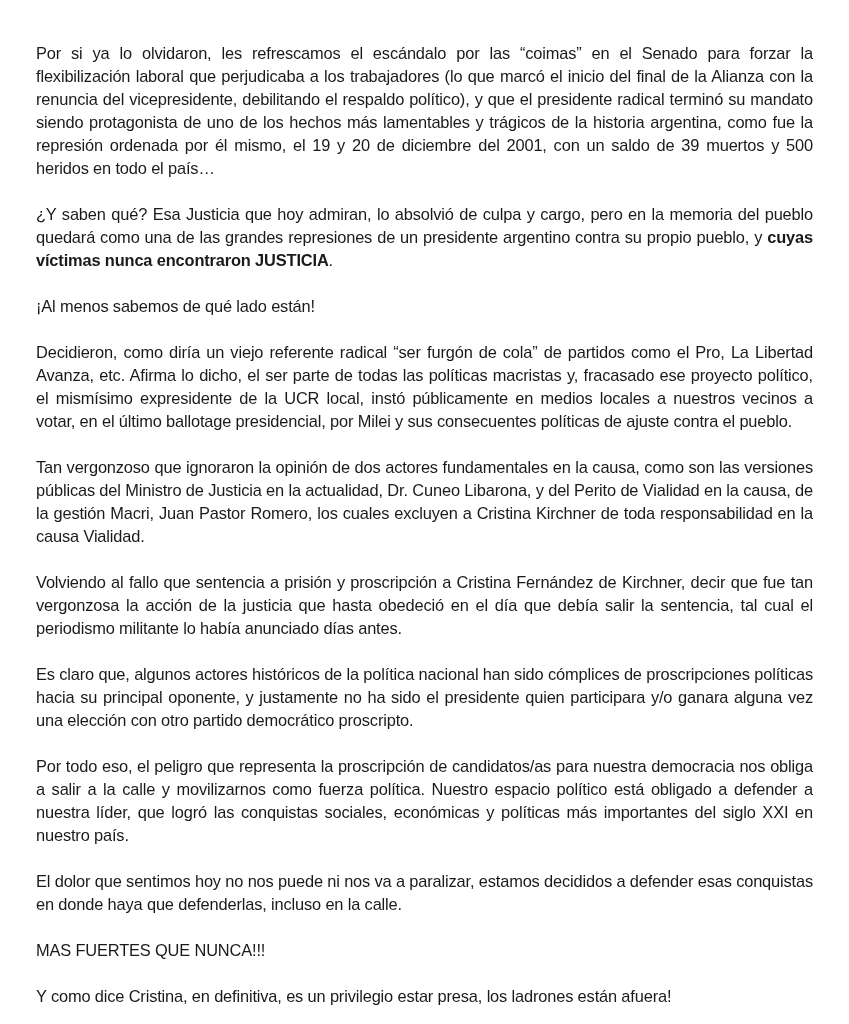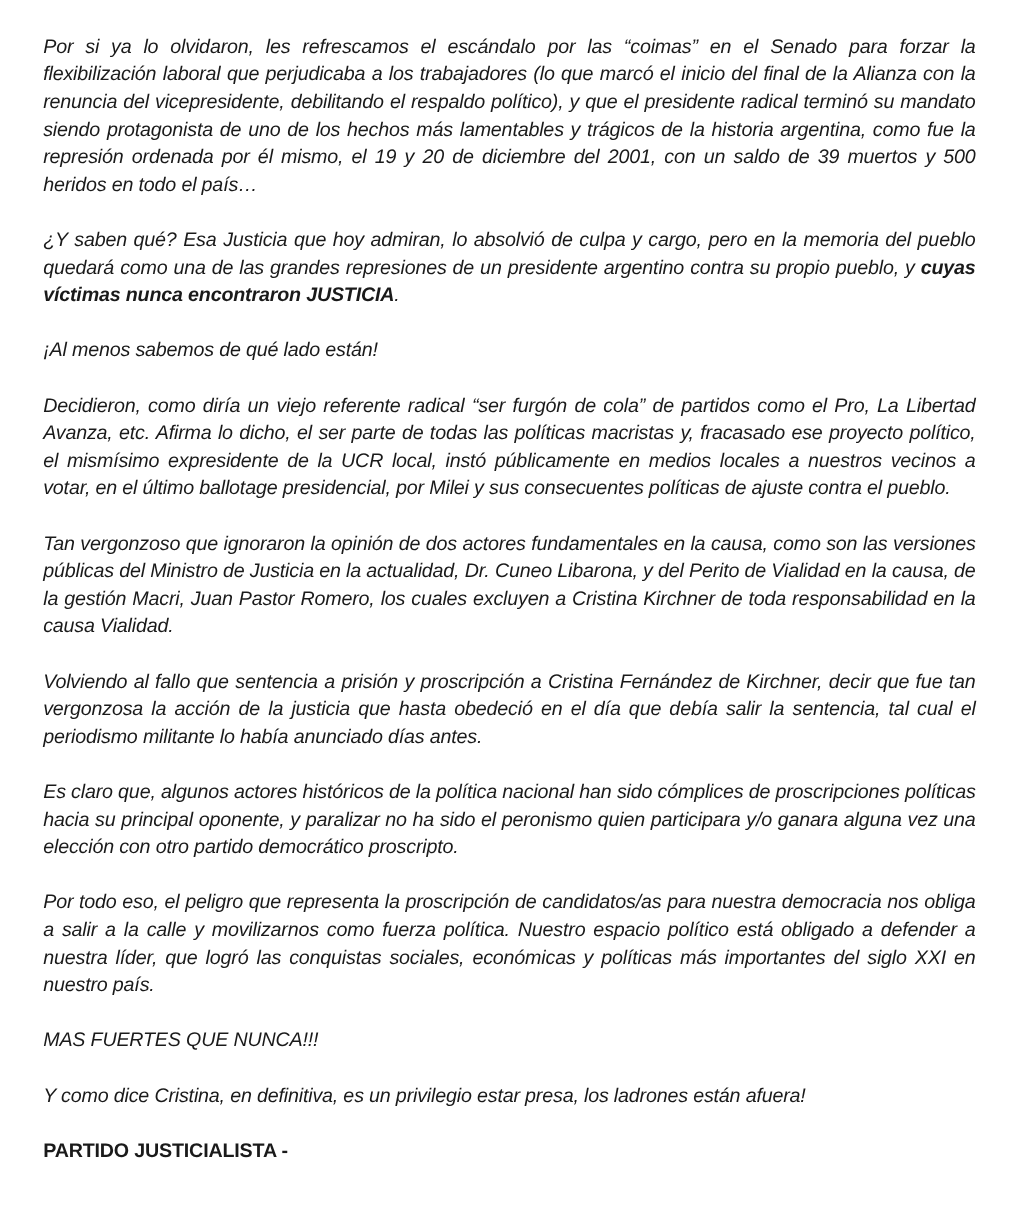--- a/index.html
+++ b/index.html
@@ -18,24 +18,23 @@
       left: 36px;
       top: 28px;
       width: 777px;
       font-family: "Liberation Sans", sans-serif;
       font-size: 16.4px;
       line-height: 23px;
       color: #1a1a1a;
       letter-spacing: -0.15px;
     }
     .para {
-      margin: 0 0 23px 0;
+      margin: 14px 0 23px 0;
       text-align: justify;
       text-align-last: left;
-      font-style: italic;
     }
     .para.short {
       text-align: right;
     }
     .bold {
       font-weight: bold;
     }
     .signature {
       margin: 0;
       font-weight: bold;
@@ -54,24 +53,25 @@
   <p class="para"><span>¿Y saben qué? Esa Justicia que hoy admiran, lo absolvió de culpa y cargo, pero en la memoria del pueblo quedará como una de las grandes represiones de un presidente argentino contra su propio pueblo, y </span><span class="bold">cuyas víctimas nunca encontraron JUSTICIA</span><span>.</span></p>
 
   <p class="para short">¡Al menos sabemos de qué lado están!</p>
 
   <p class="para">Decidieron, como diría un viejo referente radical “ser furgón de cola” de partidos como el Pro, La Libertad Avanza, etc. Afirma lo dicho, el ser parte de todas las políticas macristas y, fracasado ese proyecto político, el mismísimo expresidente de la UCR local, instó públicamente en medios locales a nuestros vecinos a votar, en el último ballotage presidencial, por Milei y sus consecuentes políticas de ajuste contra el pueblo.</p>
 
   <p class="para">Tan vergonzoso que ignoraron la opinión de dos actores fundamentales en la causa, como son las versiones públicas del Ministro de Justicia en la actualidad, Dr. Cuneo Libarona, y del Perito de Vialidad en la causa, de la gestión Macri, Juan Pastor Romero, los cuales excluyen a Cristina Kirchner de toda responsabilidad en la causa Vialidad.</p>
 
   <p class="para">Volviendo al fallo que sentencia a prisión y proscripción a Cristina Fernández de Kirchner, decir que fue tan vergonzosa la acción de la justicia que hasta obedeció en el día que debía salir la sentencia, tal cual el periodismo militante lo había anunciado días antes.</p>
 
-  <p class="para">Es claro que, algunos actores históricos de la política nacional han sido cómplices de proscripciones políticas hacia su principal oponente, y paralizar no ha sido el peronismo quien participara y/o ganara alguna vez una elección con otro partido democrático proscripto.</p>
+  <p class="para">Es claro que, algunos actores históricos de la política nacional han sido cómplices de proscripciones políticas hacia su principal oponente, y justamente no ha sido el presidente quien participara y/o ganara alguna vez una elección con otro partido democrático proscripto.</p>
 
   <p class="para">Por todo eso, el peligro que representa la proscripción de candidatos/as para nuestra democracia nos obliga a salir a la calle y movilizarnos como fuerza política. Nuestro espacio político está obligado a defender a nuestra líder, que logró las conquistas sociales, económicas y políticas más importantes del siglo XXI en nuestro país.</p>
 
+  <p class="para">El dolor que sentimos hoy no nos puede ni nos va a paralizar, estamos decididos a defender esas conquistas en donde haya que defenderlas, incluso en la calle.</p>
 
   <p class="para short">MAS FUERTES QUE NUNCA!!!</p>
 
   <p class="para short">Y como dice Cristina, en definitiva, es un privilegio estar presa, los ladrones están afuera!</p>
 
   <div class="signature">
     <div>PARTIDO JUSTICIALISTA -</div>
 
   </div>
 </div>

